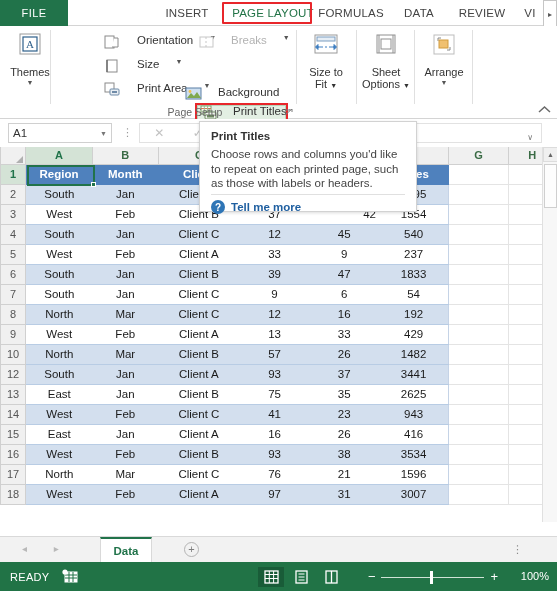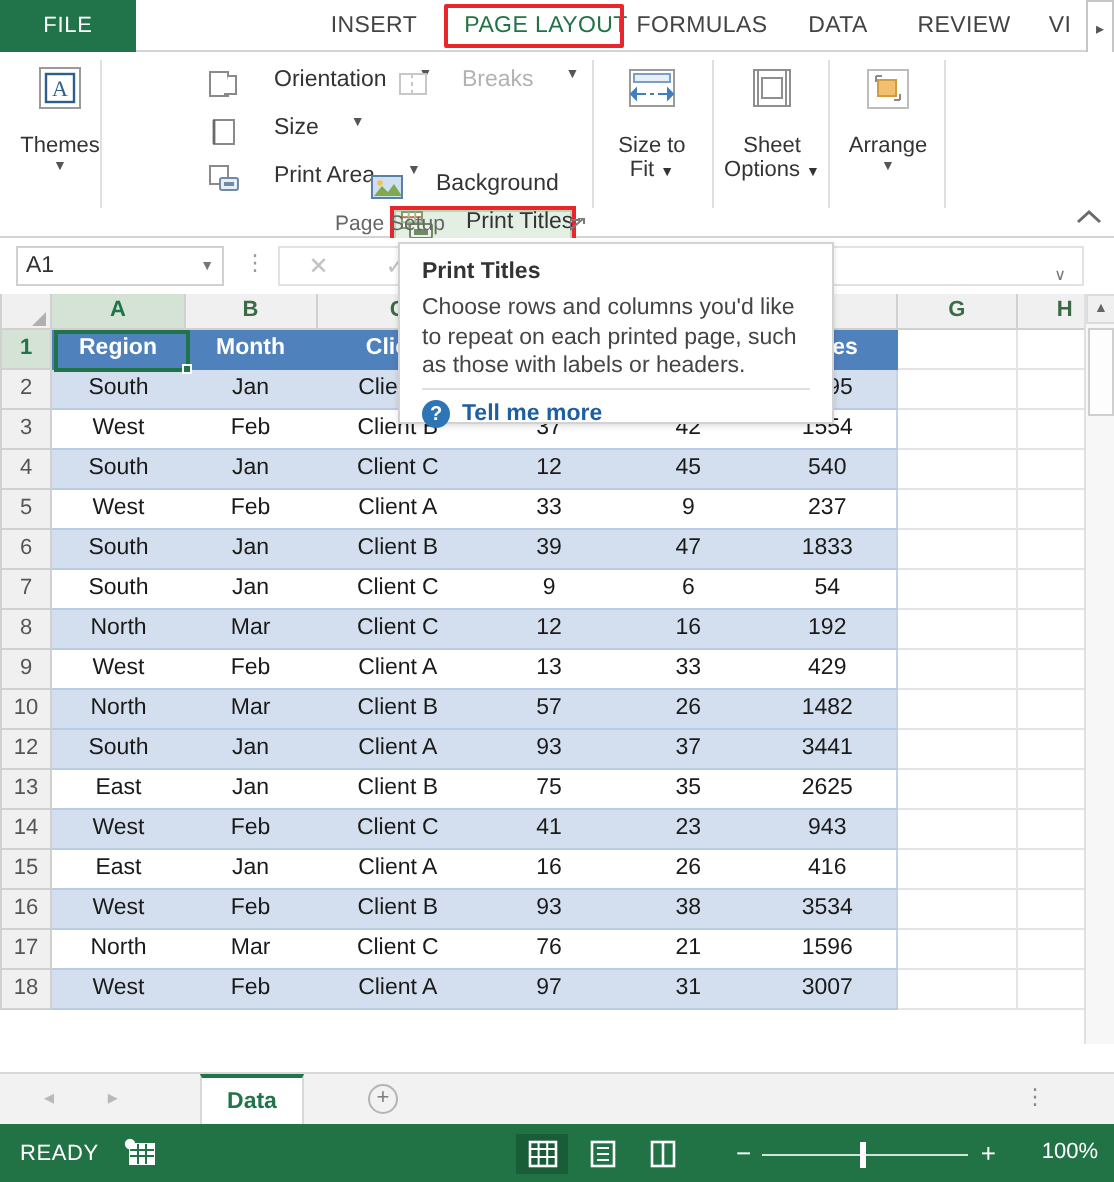--- a/index.html
+++ b/index.html
@@ -450,21 +450,21 @@
             <td class="cell sep" style="width: 73px;">1395</td>
             <td class="blank"></td>
             <td class="blank"></td>
           </tr>
           <tr class="plain">
             <td class="rowhdr">3</td>
             <td class="cell" style="width: 69px;">West</td>
             <td class="cell" style="width: 68px;">Feb</td>
             <td class="cell" style="width: 85px;">Client B</td>
             <td class="cell" style="width: 73px;">37</td>
-            <td class="cell" style="width: 73px;">42</td>
+            <td class="cell" style="width: 73px; text-align: right;">42</td>
             <td class="cell sep" style="width: 73px;">1554</td>
             <td class="blank"></td>
             <td class="blank"></td>
           </tr>
           <tr class="band">
             <td class="rowhdr">4</td>
             <td class="cell" style="width: 69px;">South</td>
             <td class="cell" style="width: 68px;">Jan</td>
             <td class="cell" style="width: 85px;">Client C</td>
             <td class="cell" style="width: 73px;">12</td>

